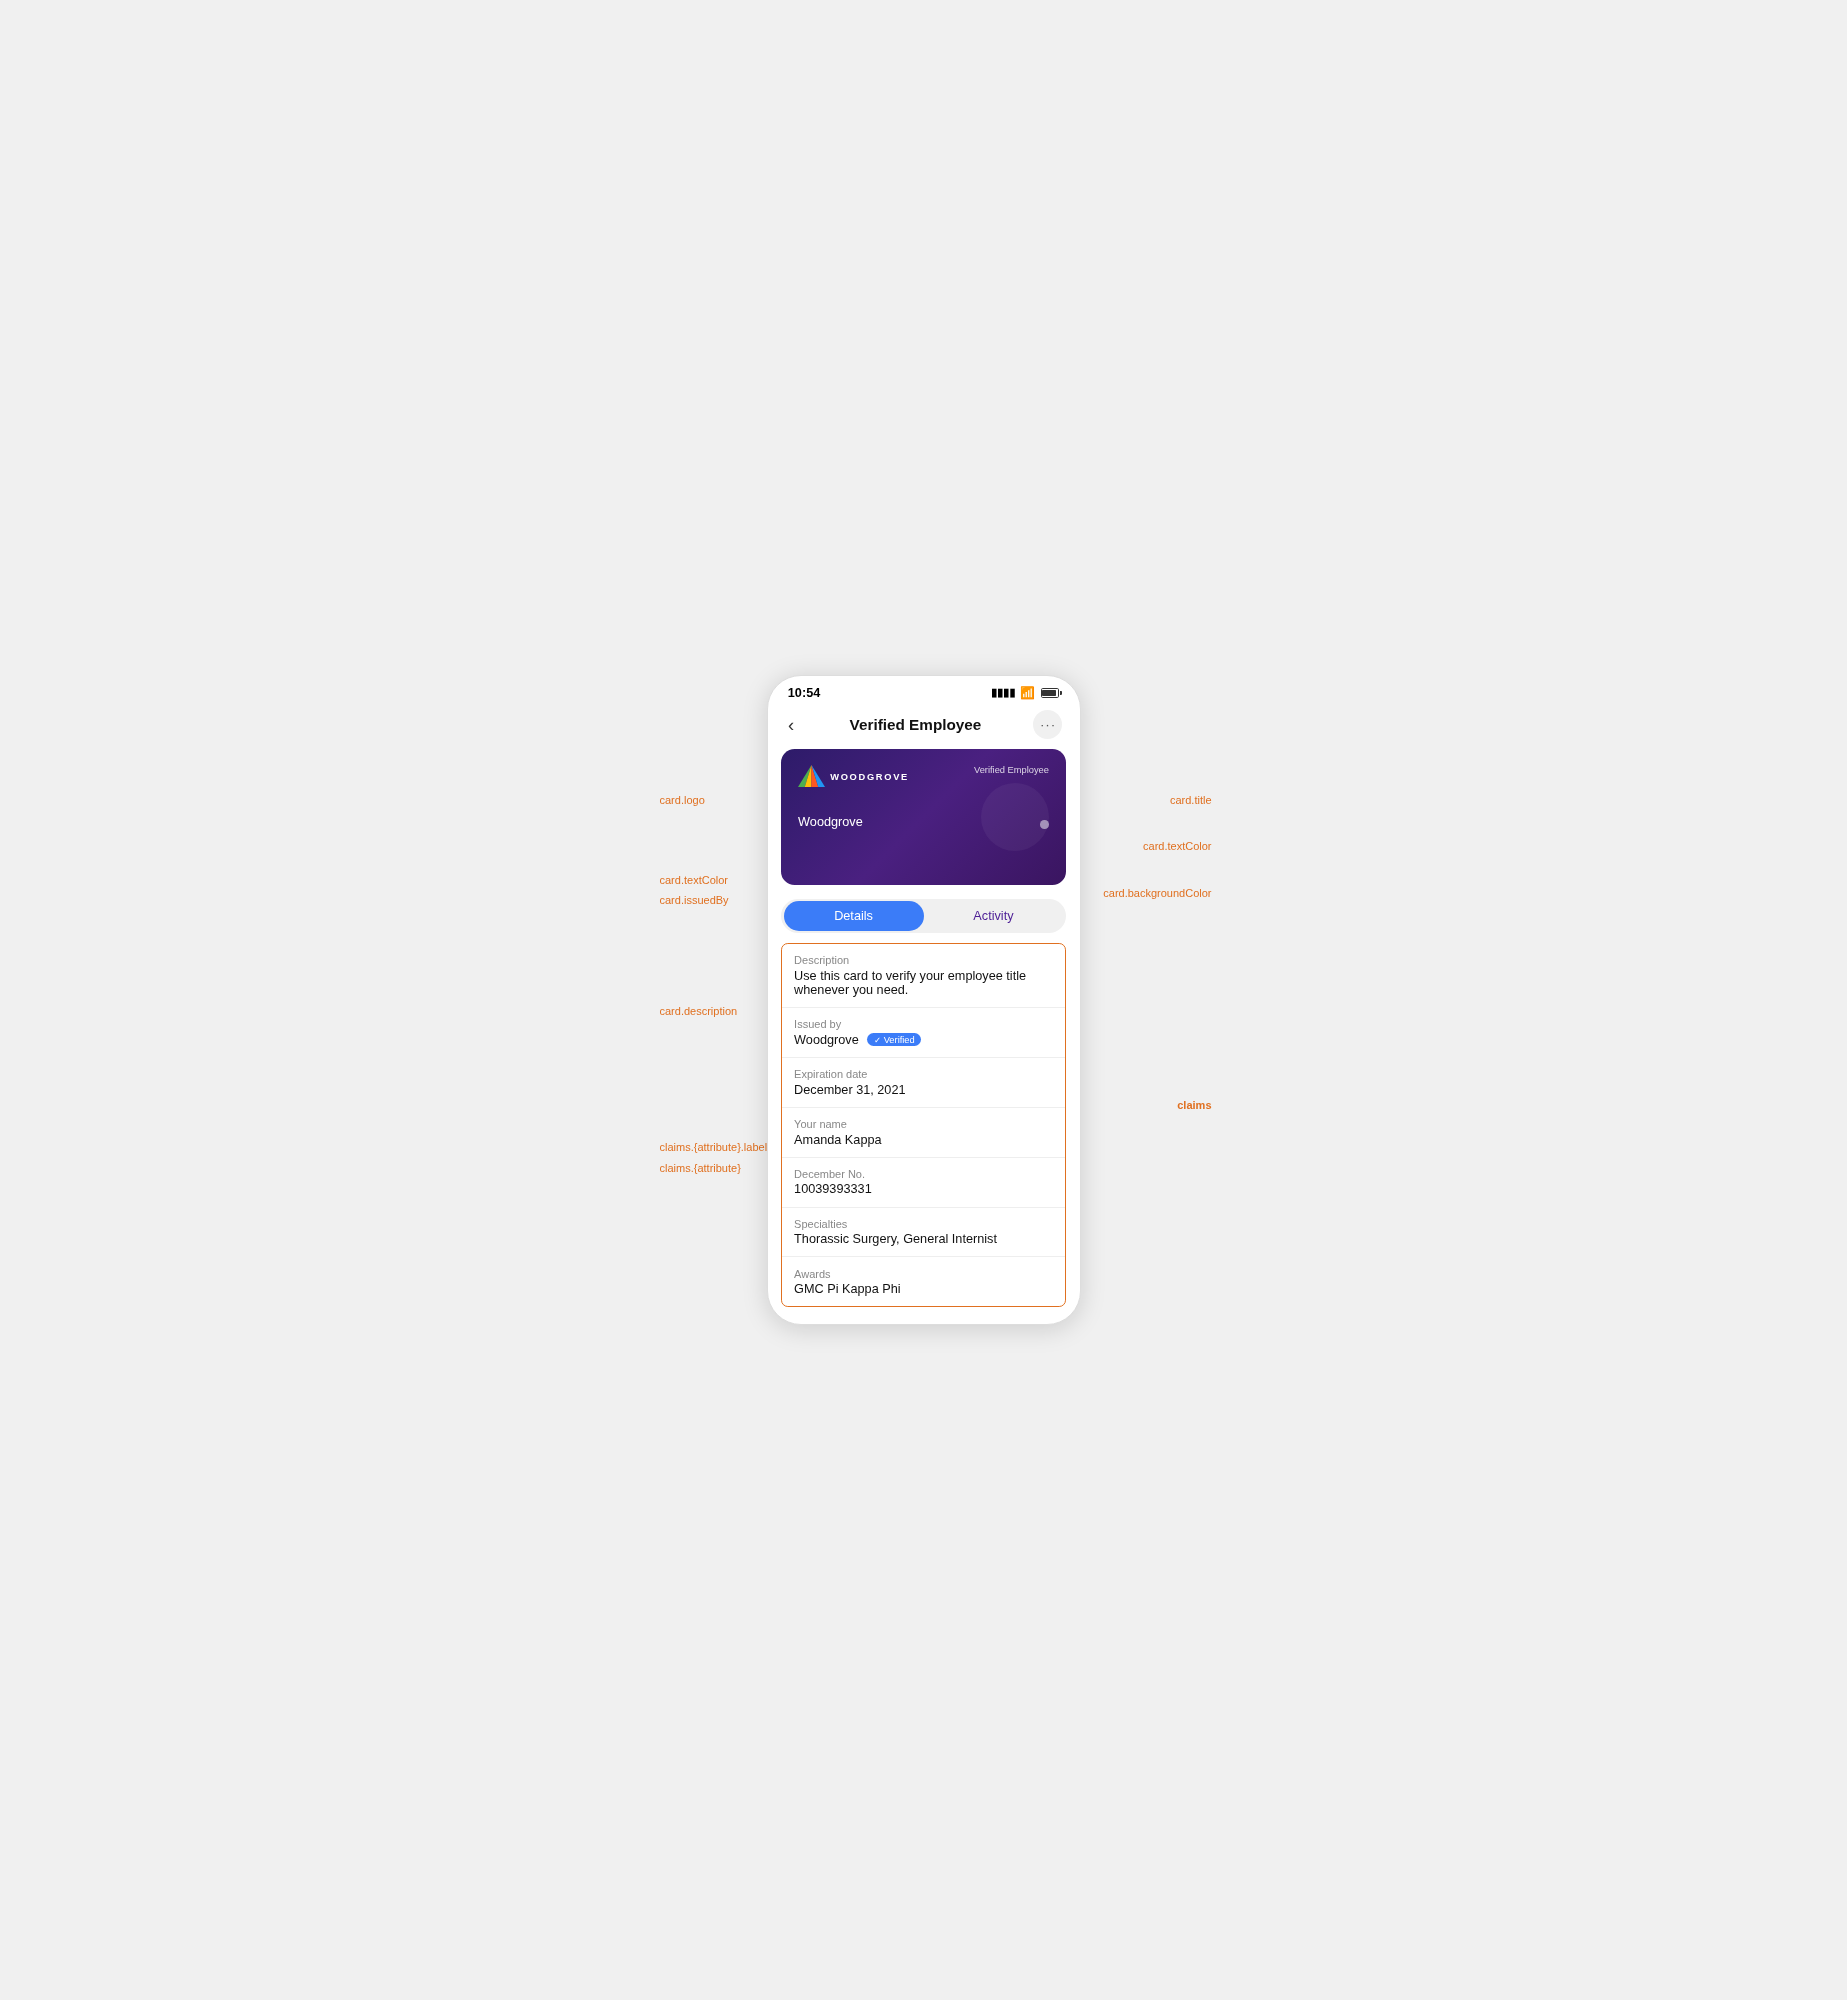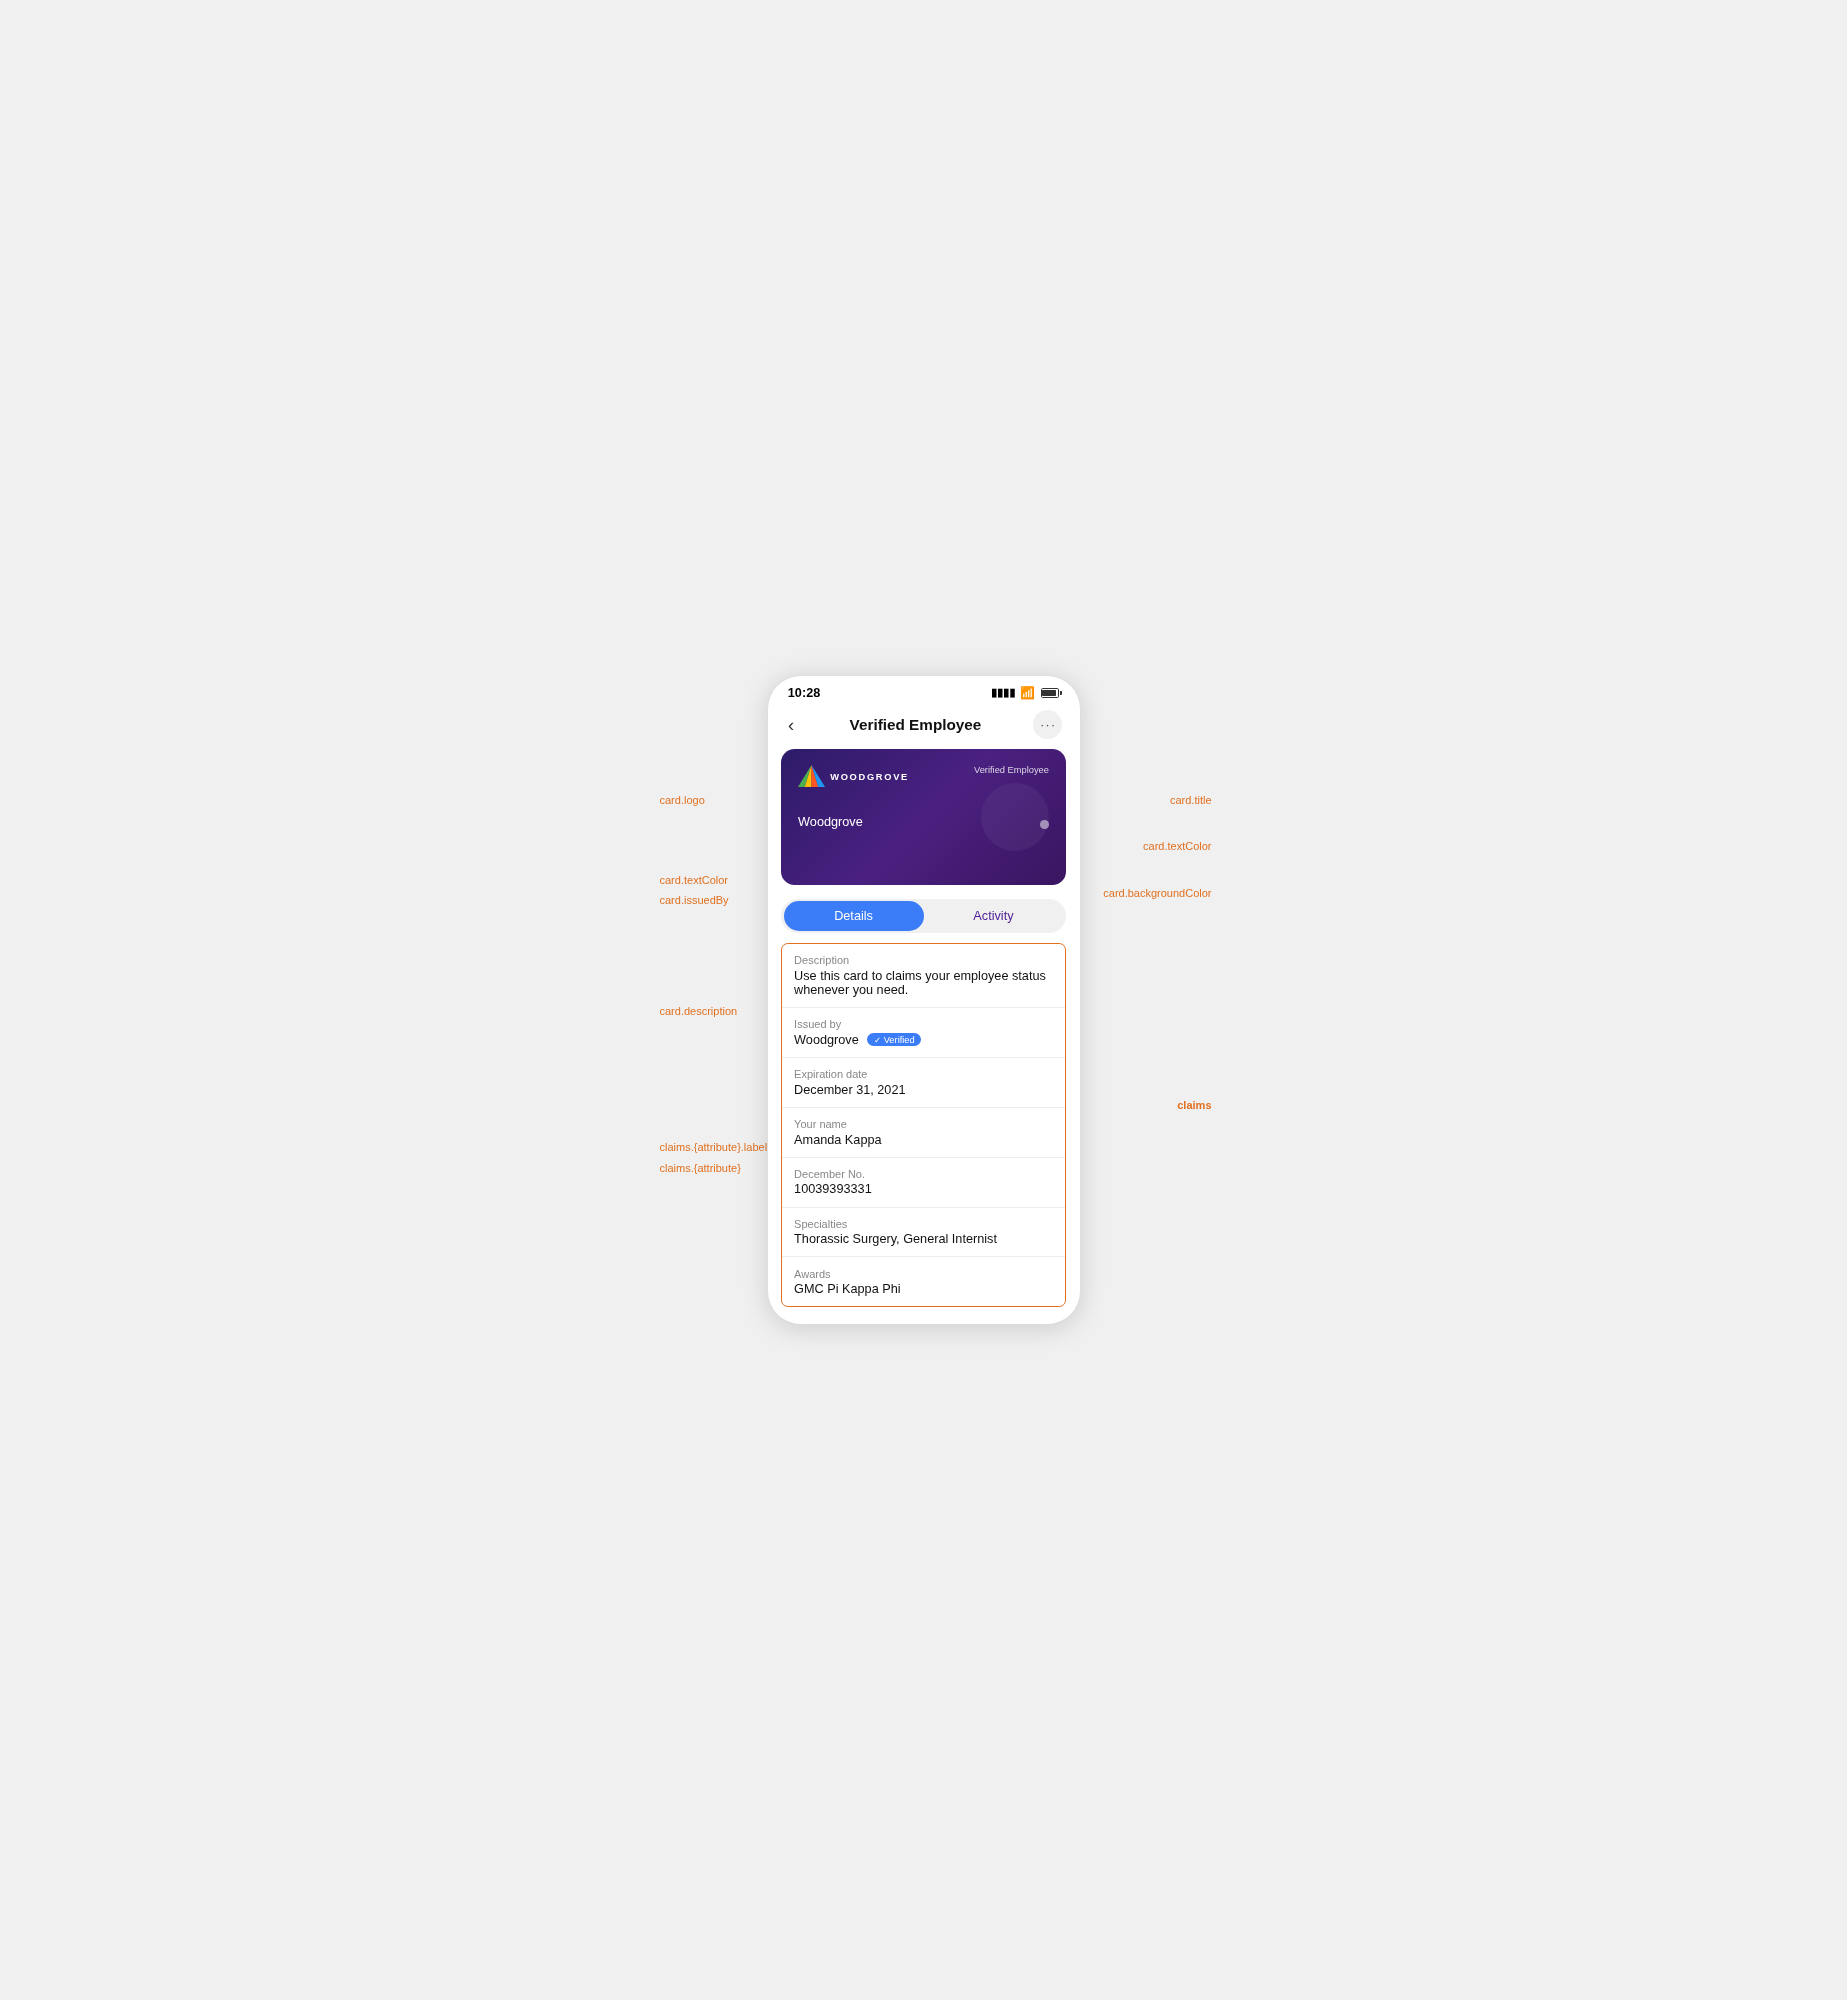--- a/index.html
+++ b/index.html
@@ -265,21 +265,21 @@
   <span class="annotation" style="left:8.5px; top:270px;">card.issuedBy</span>
   <span class="annotation" style="right:8.5px; top:263px;">card.backgroundColor</span>
   <span class="annotation" style="left:8.5px; top:381px;">card.description</span>
   <span class="annotation" style="right:8.5px; top:475px;font-weight:bold;">claims</span>
   <span class="annotation" style="left:8.5px; top:517px;">claims.{attribute}.label</span>
   <span class="annotation" style="left:8.5px; top:538px;">claims.{attribute}</span>
 
   <div class="phone-frame">
 
     <div class="status-bar">
-      <span class="status-time">10:28</span>
+      <span class="status-time">10:54</span>
       <div class="status-icons">
         <span style="font-size:11px;">▮▮▮▮</span>
         <span style="font-size:12px;">📶</span>
         <span class="battery-icon">
           <span class="battery-fill"></span>
         </span>
       </div>
     </div>
 
     <div class="nav-bar">
@@ -313,21 +313,21 @@
 
     <div class="tabs-container">
       <button class="tab-btn active">Details</button>
       <button class="tab-btn inactive">Activity</button>
     </div>
 
     <div class="details-content">
 
       <div class="detail-row">
         <div class="detail-label">Description</div>
-        <div class="detail-value">Use this card to claims your employee status whenever you need.</div>
+        <div class="detail-value">Use this card to verify your employee title whenever you need.</div>
       </div>
 
       <div class="detail-row">
         <div class="detail-label">Issued by</div>
         <div class="detail-value-row">
           <span class="detail-value">Woodgrove</span>
           <span class="verified-badge">
             <span class="verified-check">✓</span>
             <span>Verified</span>
           </span>

